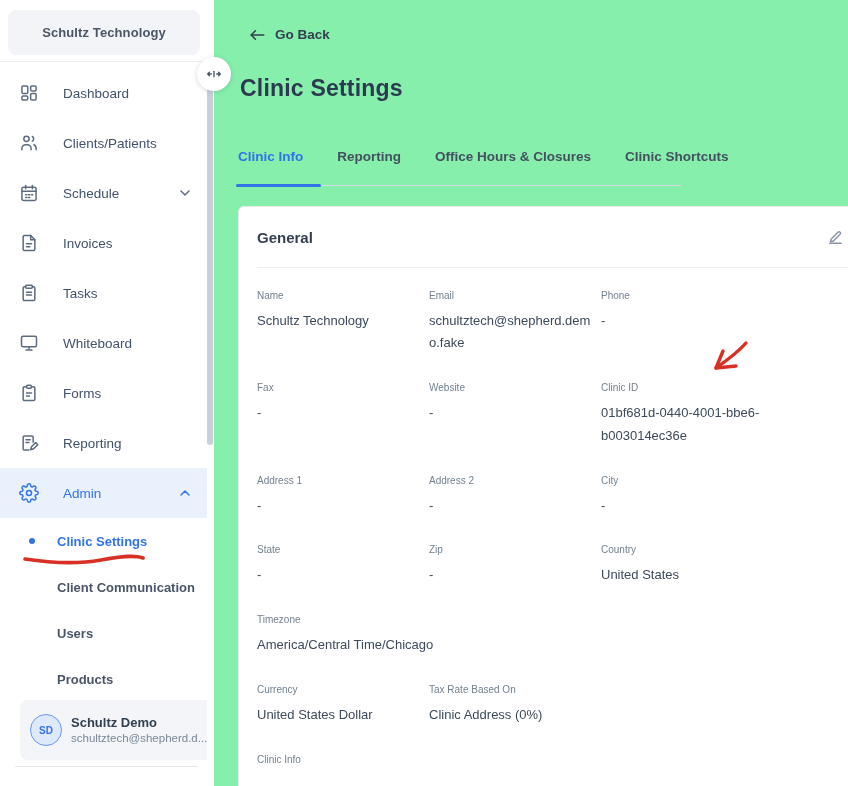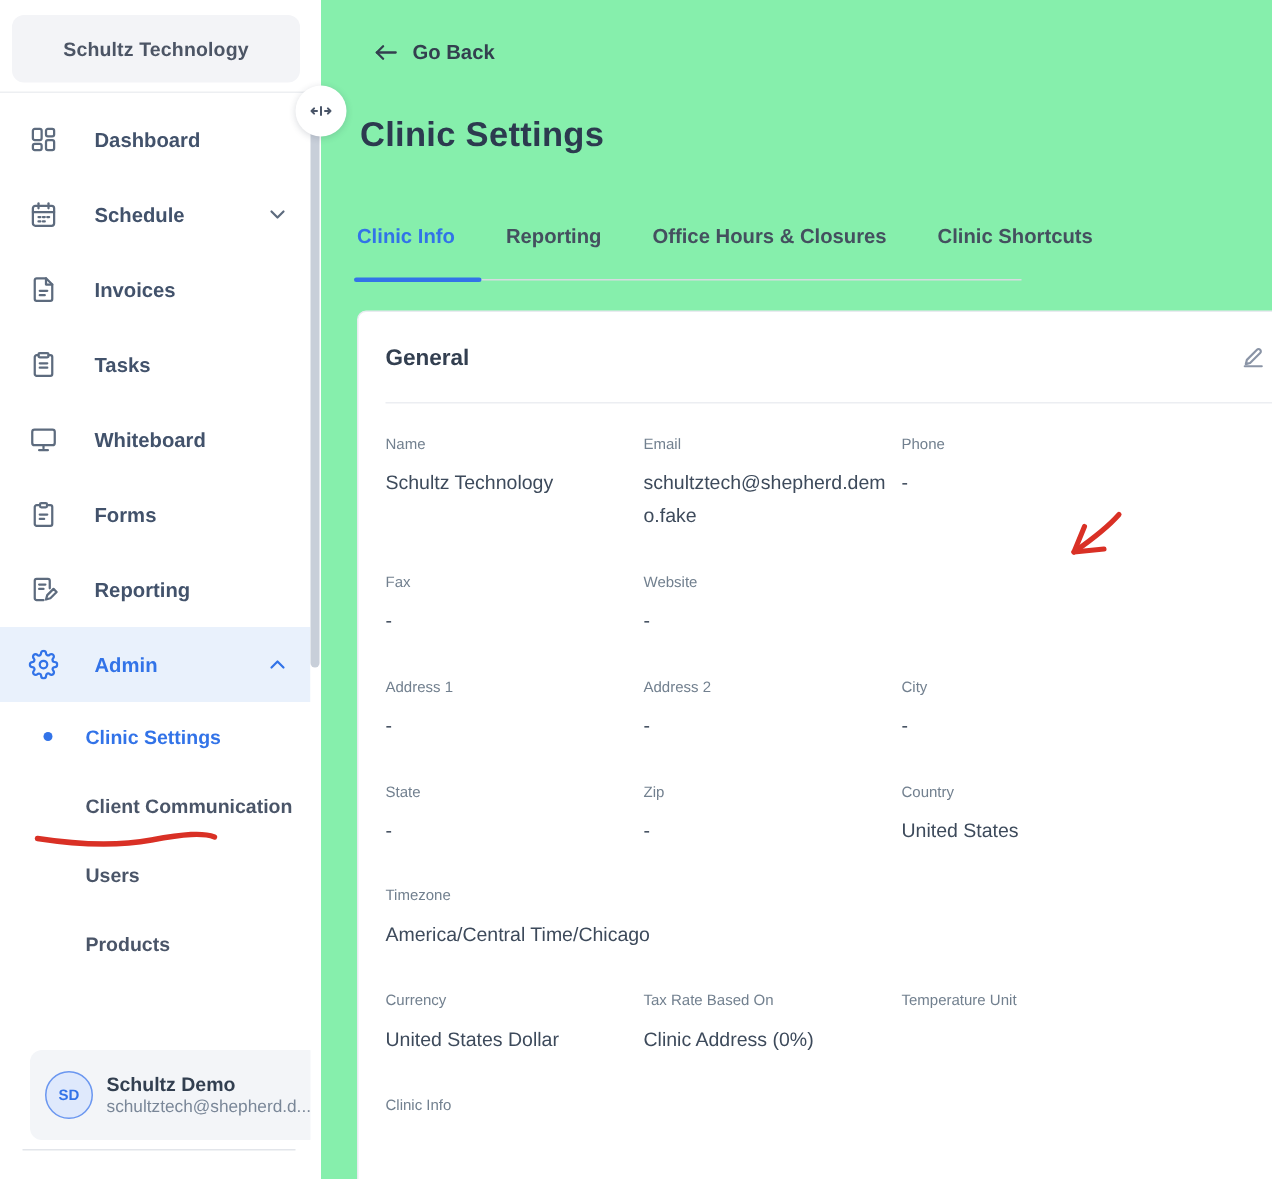--- a/index.html
+++ b/index.html
@@ -24,21 +24,21 @@
     height:45px; background:#f3f4f7; border-radius:8px;
     display:flex; align-items:center; justify-content:center;
     font-size:13px; font-weight:700; color:#4c5565; letter-spacing:.1px;
   }
   .nav { padding-top:6px; }
   .nav-item {
     height:50px; display:flex; align-items:center;
     padding-left:19px; cursor:pointer; position:relative;
   }
   .nav-item .icon { width:20px; height:20px; margin-right:8px; color:#5d6b7e; }
-  .nav-item .label { font-size:13.5px; font-weight:700; color:#42526b;padding-left:16px; }
+  .nav-item .label { font-size:13.5px; font-weight:400; color:#42526b;padding-left:16px; }
   .nav-item .chev { position:absolute; right:14px; color:#5d6b7e; }
   .nav-item.active { background:#e9f1fc; }
   .nav-item.active .icon, .nav-item.active .label, .nav-item.active .chev { color:#3273e8; }
 
   .subnav { }
   .sub-item {
     height:46px; display:flex; align-items:center;
     padding-left:57px; position:relative; cursor:pointer;
     font-size:13px; font-weight:600; color:#4a5568;
   }
@@ -149,20 +149,31 @@
         <svg width="20" height="20" viewBox="0 0 24 24" fill="none" stroke="currentColor" stroke-width="1.8" stroke-linecap="round" stroke-linejoin="round">
             <rect x="3.5" y="3.5" width="7" height="9" rx="1.5"></rect>
             <rect x="14" y="3.5" width="6.5" height="6" rx="1.5"></rect>
             <rect x="3.5" y="15.5" width="7" height="5" rx="1.5"></rect>
             <rect x="14" y="12.5" width="6.5" height="8" rx="1.5"></rect>
           </svg>
       </span>
       <span class="label">Dashboard</span>
     </div>
 
+    <div class="nav-item">
+      <span class="icon">
+        <svg width="20" height="20" viewBox="0 0 24 24" fill="none" stroke="currentColor" stroke-width="1.8" stroke-linecap="round" stroke-linejoin="round">
+            <circle cx="9" cy="7" r="3.2"></circle>
+            <path d="M3.5 20v-1.5a4.5 4.5 0 0 1 4.5-4.5h2a4.5 4.5 0 0 1 4.5 4.5V20"></path>
+            <path d="M16 4.2a3.2 3.2 0 0 1 0 5.6"></path>
+            <path d="M17.8 14.1a4.5 4.5 0 0 1 2.7 4.4V20"></path>
+          </svg>
+      </span>
+      <span class="label">Clients/Patients</span>
+    </div>
 
     <div class="nav-item">
       <span class="icon">
         <svg width="20" height="20" viewBox="0 0 24 24" fill="none" stroke="currentColor" stroke-width="1.8" stroke-linecap="round" stroke-linejoin="round">
             <rect x="3.5" y="5" width="17" height="16" rx="2"></rect>
             <line x1="8" y1="3" x2="8" y2="7"></line>
             <line x1="16" y1="3" x2="16" y2="7"></line>
             <line x1="3.5" y1="10" x2="20.5" y2="10"></line>
             <line x1="8" y1="14" x2="9.5" y2="14"></line>
             <line x1="11.5" y1="14" x2="13" y2="14"></line>
@@ -346,20 +357,24 @@
 
       <div class="frow">
         <div class="field">
           <div class="flabel">Fax</div>
           <div class="fval">-</div>
         </div>
         <div class="field">
           <div class="flabel">Website</div>
           <div class="fval">-</div>
         </div>
+        <div class="field">
+          <div class="flabel">Clinic ID</div>
+          <div class="fval">01bf681d-0440-4001-bbe6-b003014ec36e</div>
+        </div>
       </div>
 
       <div class="frow">
         <div class="field">
           <div class="flabel">Address 1</div>
           <div class="fval">-</div>
         </div>
         <div class="field">
           <div class="flabel">Address 2</div>
           <div class="fval">-</div>
@@ -395,21 +410,20 @@
       <div class="frow">
         <div class="field">
           <div class="flabel">Currency</div>
           <div class="fval">United States Dollar</div>
         </div>
         <div class="field">
           <div class="flabel">Tax Rate Based On</div>
           <div class="fval">Clinic Address (0%)</div>
         </div>
         <div class="field">
-          <div class="flabel">Temperature Unit</div>
         </div>
       </div>
 
       <div class="frow">
         <div class="field" style="grid-column:1 / span 3;">
           <div class="flabel">Clinic Info</div>
 
         </div>
       </div>
     </div>

